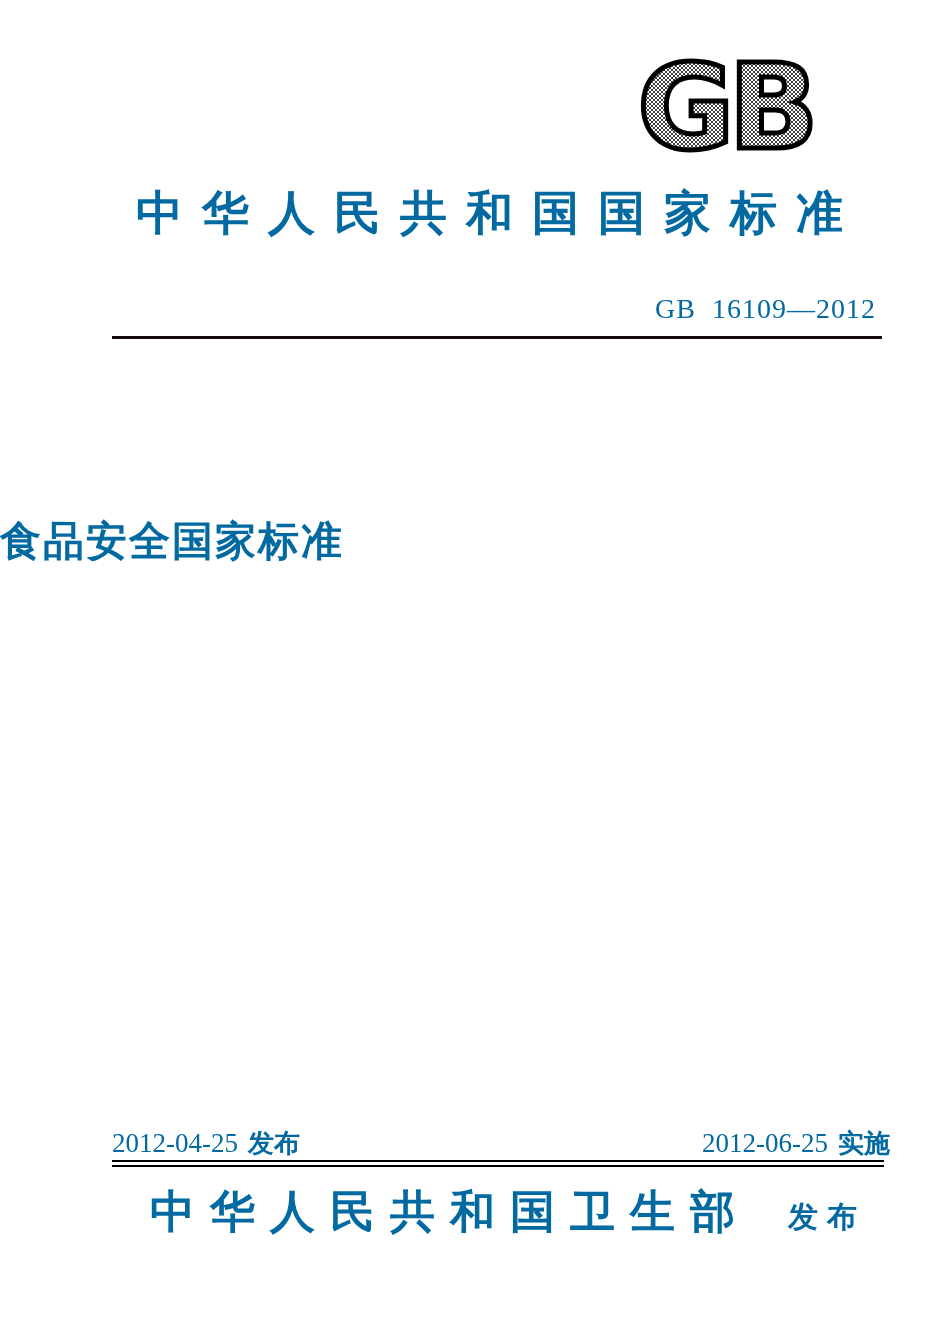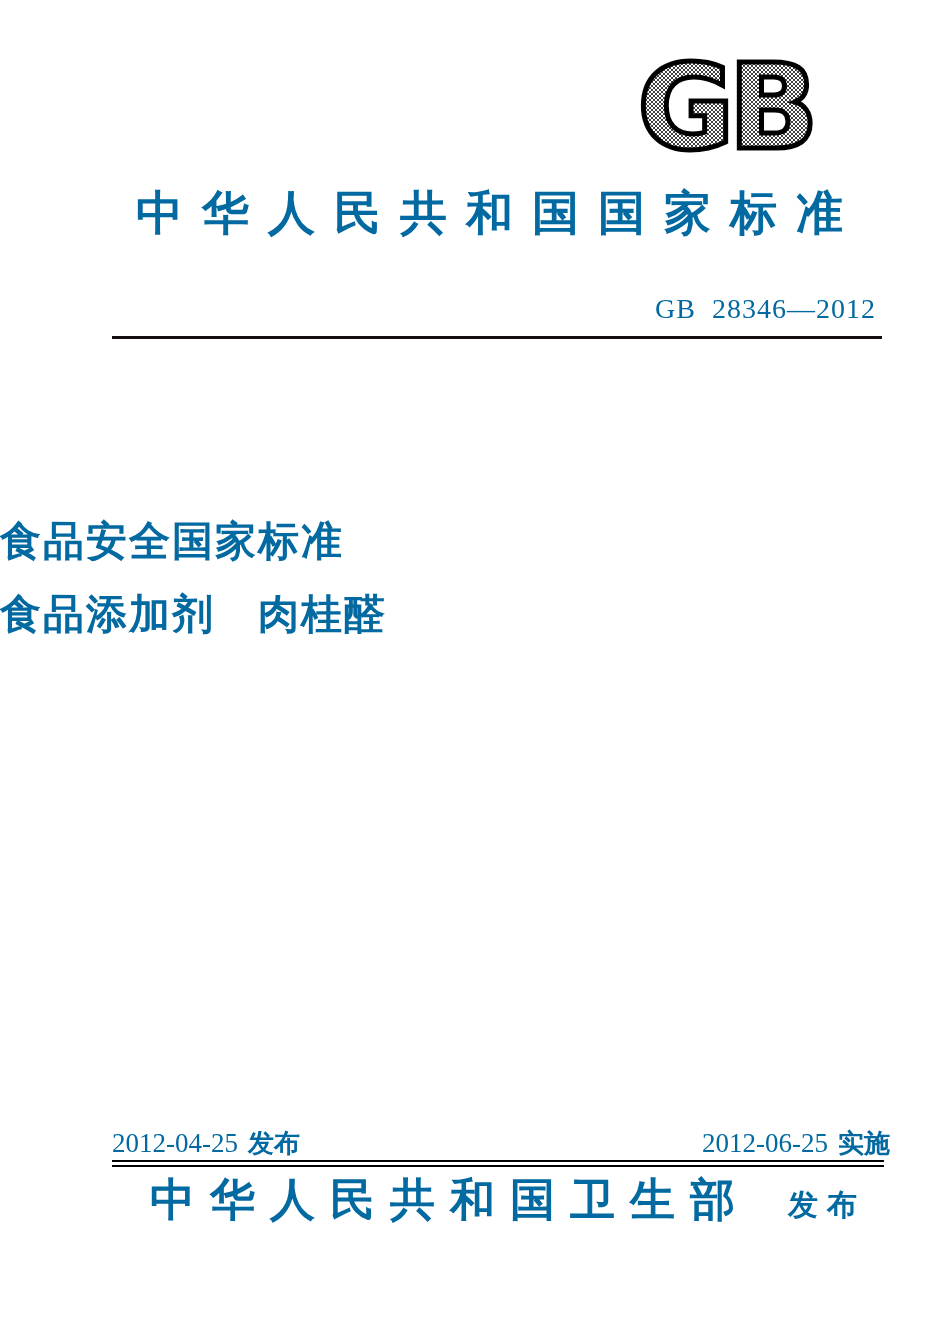--- a/index.html
+++ b/index.html
@@ -126,20 +126,21 @@
     left: 150px;
     display: flex;
     align-items: baseline;
     white-space: nowrap;
   }
   .publisher-name {
     font-size: 45px;
     font-weight: bold;
     letter-spacing: 15px;
     line-height: 1.1;
+    margin-top: 12px;
   }
   .publish-label {
     font-family: "Liberation Sans", "DejaVu Sans", sans-serif;
     font-weight: bold;
     font-size: 30px;
     letter-spacing: 9px;
     margin-left: 38px;
   }
 </style>
 </head>
@@ -155,27 +156,26 @@
           <circle cx="1" cy="1" r="1" fill="#000000"></circle>
           <circle cx="3" cy="3" r="1" fill="#000000"></circle>
         </pattern>
       </defs>
       <text x="92" y="93" text-anchor="middle" font-size="118" letter-spacing="-6" fill="url(#halftone)" stroke="#000000" stroke-width="5">GB</text>
     </svg>
   </div>
 
   <div class="standard-name">中华人民共和国国家标准</div>
 
-  <div class="standard-code">GB 28346—2012</div>
+  <div class="standard-code">GB 16109—2012</div>
 
   <div class="header-rule"></div>
 
   <div class="doc-title-1">食品安全国家标准</div>
 
-  <div class="doc-title-2">食品添加剂　肉桂醛</div>
 
   <div class="dates-row">
     <span class="date-item">
       <span class="date-value">2012-04-25</span>
       <span class="date-label">发布</span>
     </span>
     <span class="date-item">
       <span class="date-value">2012-06-25</span>
       <span class="date-label">实施</span>
     </span>

